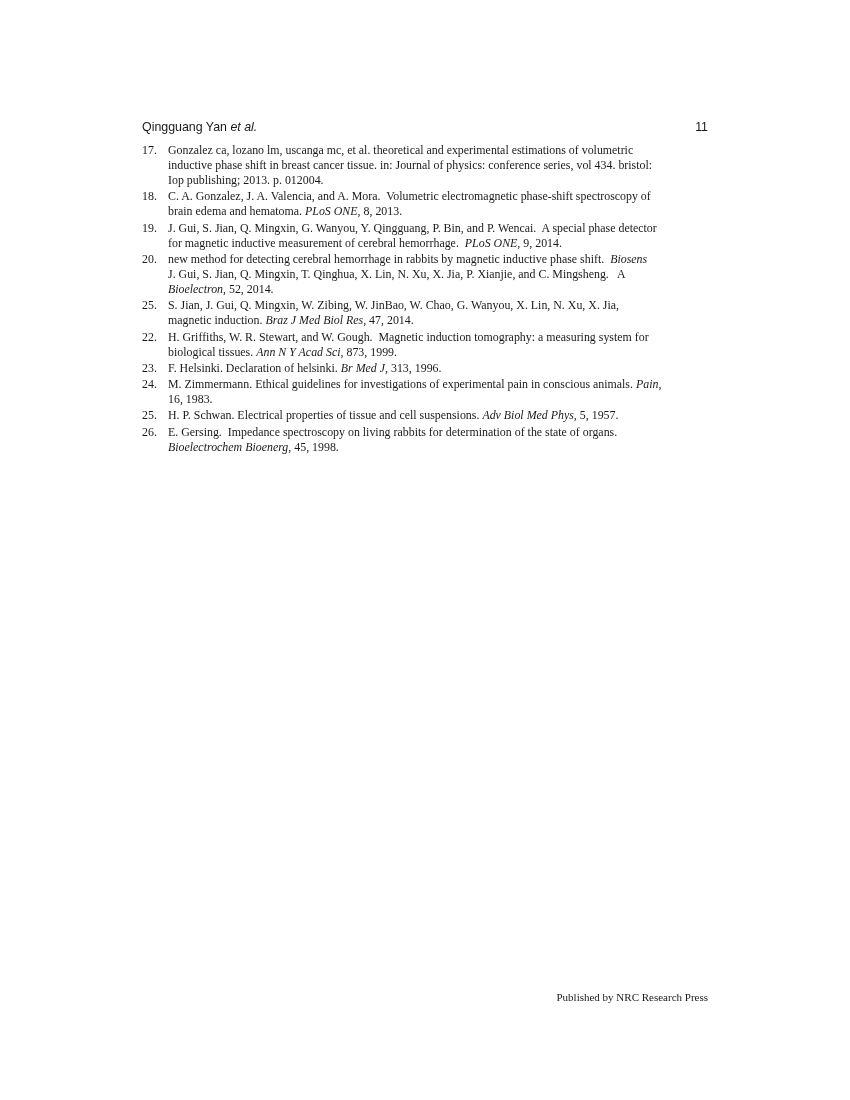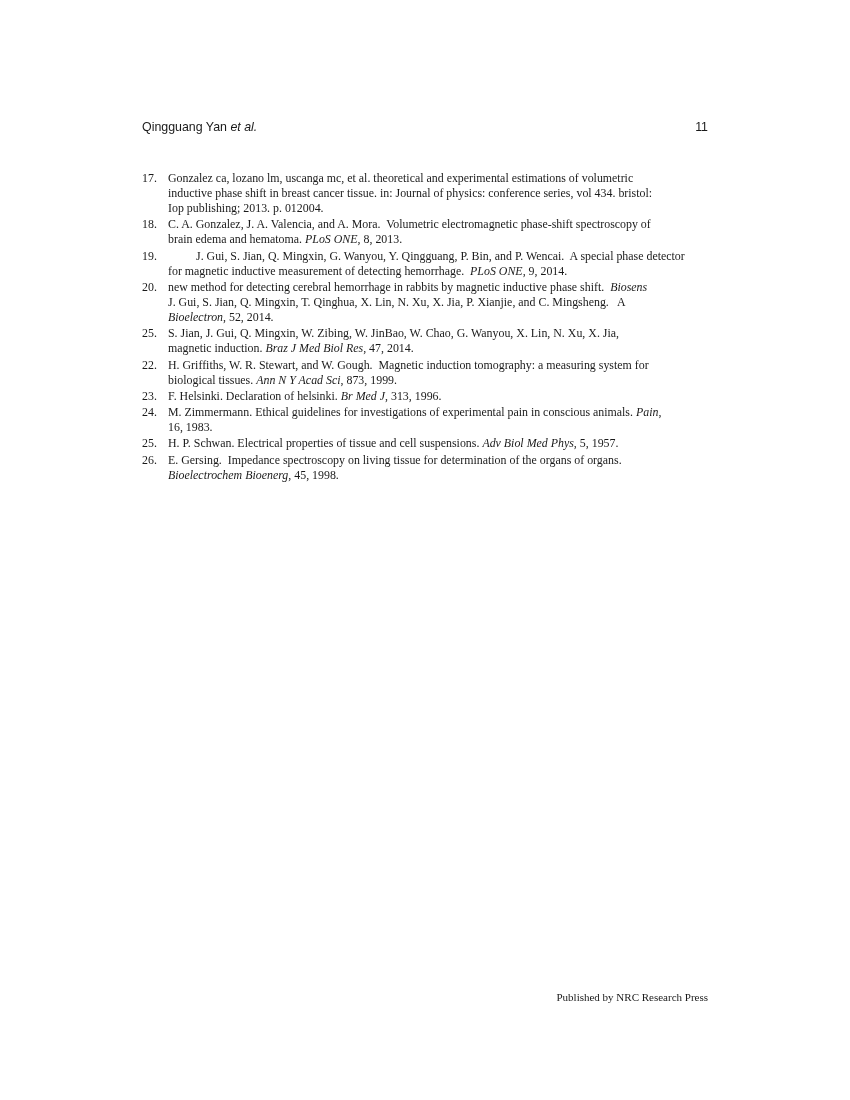--- a/index.html
+++ b/index.html
@@ -32,21 +32,21 @@
   }
   .running-head em { font-style: italic; }
   .page-number {
     position: absolute;
     right: 0;
     top: 0;
   }
   .references {
     position: absolute;
     left: 142px;
-    top: 171px;
+    top: 143px;
     width: 580px;
     margin: 0;
     padding: 0;
     list-style: none;
     font-family: "Liberation Serif", serif;
     font-size: 11.9px;
     line-height: 15.1px;
   }
   .ref {
     position: relative;
@@ -88,22 +88,22 @@
       <span class="ref-line"><span style="white-space: pre;">inductive phase shift in breast cancer tissue. in: Journal of physics: conference series, vol 434. bristol:</span></span>
       <span class="ref-line"><span style="white-space: pre;">Iop publishing; 2013. p. 012004.</span></span>
     </li>
     <li class="ref">
       <span class="ref-num">18.</span>
       <span class="ref-line"><span style="white-space: pre;">C. A. Gonzalez, J. A. Valencia, and A. Mora.  Volumetric electromagnetic phase-shift spectroscopy of</span></span>
       <span class="ref-line"><span style="white-space: pre;">brain edema and hematoma. </span><em style="white-space: pre;">PLoS ONE</em><span style="white-space: pre;">, 8, 2013.</span></span>
     </li>
     <li class="ref">
       <span class="ref-num">19.</span>
-      <span class="ref-line"><span style="white-space: pre; margin-left: 28px;">J. Gui, S. Jian, Q. Mingxin, G. Wanyou, Y. Qingguang, P. Bin, and P. Wencai.  A special phase detector</span></span>
-      <span class="ref-line"><span style="white-space: pre;">for magnetic inductive measurement of detecting hemorrhage.  </span><em style="white-space: pre;">PLoS ONE</em><span style="white-space: pre;">, 9, 2014.</span></span>
+      <span class="ref-line"><span style="white-space: pre;">J. Gui, S. Jian, Q. Mingxin, G. Wanyou, Y. Qingguang, P. Bin, and P. Wencai.  A special phase detector</span></span>
+      <span class="ref-line"><span style="white-space: pre;">for magnetic inductive measurement of cerebral hemorrhage.  </span><em style="white-space: pre;">PLoS ONE</em><span style="white-space: pre;">, 9, 2014.</span></span>
     </li>
     <li class="ref">
       <span class="ref-num">20.</span>
       <span class="ref-line"><span style="white-space: pre;">new method for detecting cerebral hemorrhage in rabbits by magnetic inductive phase shift.  </span><em style="white-space: pre;">Biosens</em></span>
       <span class="ref-line"><span style="white-space: pre;">J. Gui, S. Jian, Q. Mingxin, T. Qinghua, X. Lin, N. Xu, X. Jia, P. Xianjie, and C. Mingsheng.   A</span></span>
       <span class="ref-line"><em style="white-space: pre;">Bioelectron</em><span style="white-space: pre;">, 52, 2014.</span></span>
     </li>
     <li class="ref">
       <span class="ref-num">25.</span>
       <span class="ref-line"><span style="white-space: pre;">S. Jian, J. Gui, Q. Mingxin, W. Zibing, W. JinBao, W. Chao, G. Wanyou, X. Lin, N. Xu, X. Jia,</span></span>
@@ -122,18 +122,18 @@
       <span class="ref-num">24.</span>
       <span class="ref-line"><span style="white-space: pre;">M. Zimmermann. Ethical guidelines for investigations of experimental pain in conscious animals. </span><em style="white-space: pre;">Pain</em><span style="white-space: pre;">,</span></span>
       <span class="ref-line"><span style="white-space: pre;">16, 1983.</span></span>
     </li>
     <li class="ref">
       <span class="ref-num">25.</span>
       <span class="ref-line"><span style="white-space: pre;">H. P. Schwan. Electrical properties of tissue and cell suspensions. </span><em style="white-space: pre;">Adv Biol Med Phys</em><span style="white-space: pre;">, 5, 1957.</span></span>
     </li>
     <li class="ref">
       <span class="ref-num">26.</span>
-      <span class="ref-line"><span style="white-space: pre;">E. Gersing.  Impedance spectroscopy on living tissue for determination of the organs of organs.</span></span>
+      <span class="ref-line"><span style="white-space: pre;">E. Gersing.  Impedance spectroscopy on living rabbits for determination of the state of organs.</span></span>
       <span class="ref-line"><em style="white-space: pre;">Bioelectrochem Bioenerg</em><span style="white-space: pre;">, 45, 1998.</span></span>
     </li>
   </ol>
 
 <div class="footer">Published by NRC Research Press</div>
 
 </body></html>

